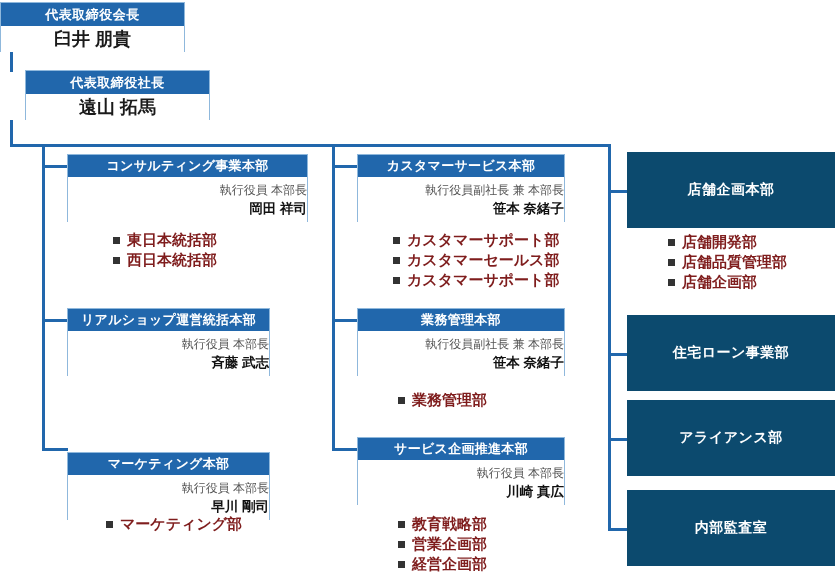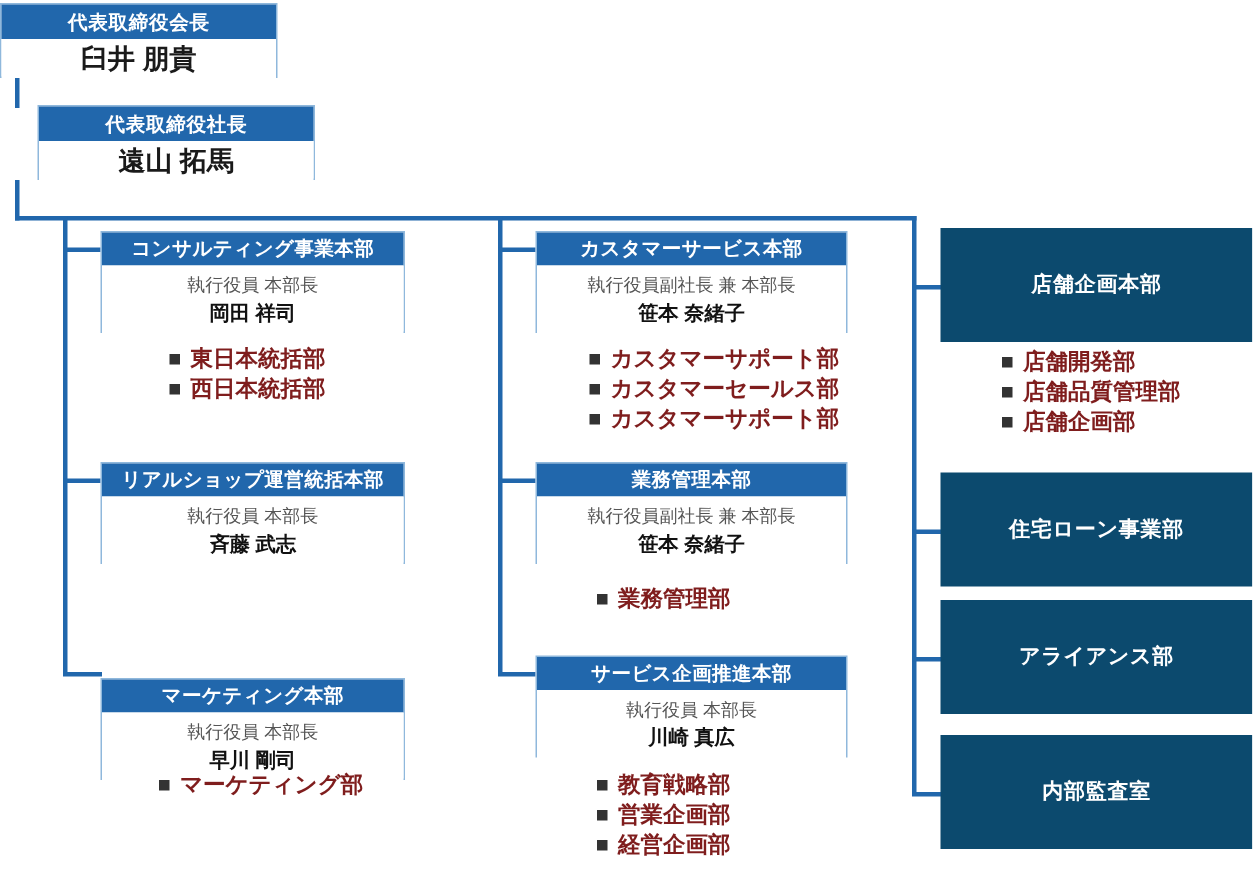--- a/index.html
+++ b/index.html
@@ -67,21 +67,21 @@
     font-weight: bold;
     font-size: 13px;
     text-align: center;
     line-height: 22px;
     height: 22px;
     letter-spacing: 0.3px;
   }
   .div-body {
     background: #ffffff;
     padding: 5px 0 6px 0;
-    text-align: center;
+    text-align: right;
   }
   .div-title {
     color: #555555;
     font-size: 12px;
     line-height: 17px;
   }
   .div-person {
     color: #111111;
     font-weight: bold;
     font-size: 13.5px;
@@ -161,21 +161,21 @@
   <div class="exec-box" style="left:0px; top:2px; width:185px; height:50px;">
     <div class="exec-head">代表取締役会長</div>
     <div class="exec-name">臼井 朋貴</div>
   </div>
 
   <div class="exec-box" style="left:0px; top:70px; width:185px; height:50px;margin-left:25px;">
     <div class="exec-head">代表取締役社長</div>
     <div class="exec-name">遠山 拓馬</div>
   </div>
 
-  <div class="div-box" style="left:67px; top:154px; width:203px; height:68px;">
+  <div class="div-box" style="left:67px; top:154px; width:241px; height:68px;">
     <div class="div-head">コンサルティング事業本部</div>
     <div class="div-body">
       <div class="div-title">執行役員 本部長</div>
       <div class="div-person">岡田 祥司</div>
     </div>
   </div>
   <ul class="sublist" style="left:113px; top:230px;">
     <li><span class="bullet"></span><span>東日本統括部</span></li>
     <li><span class="bullet"></span><span>西日本統括部</span></li>
   </ul>

